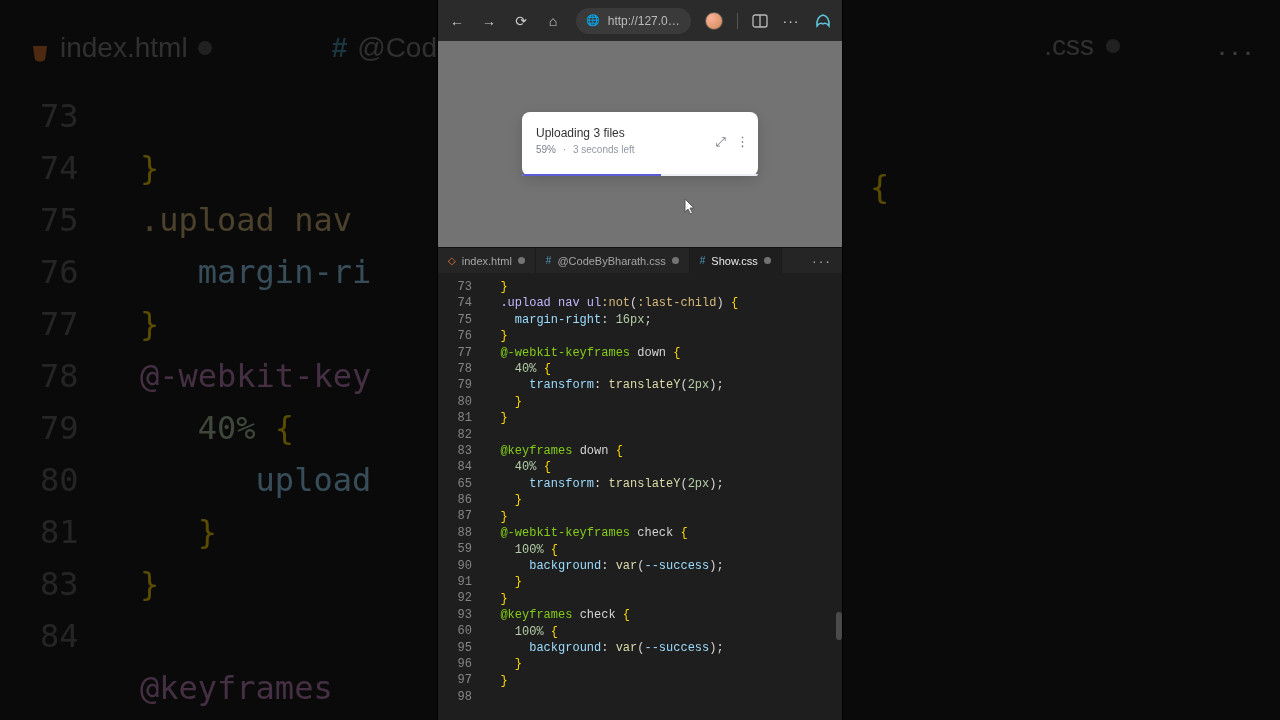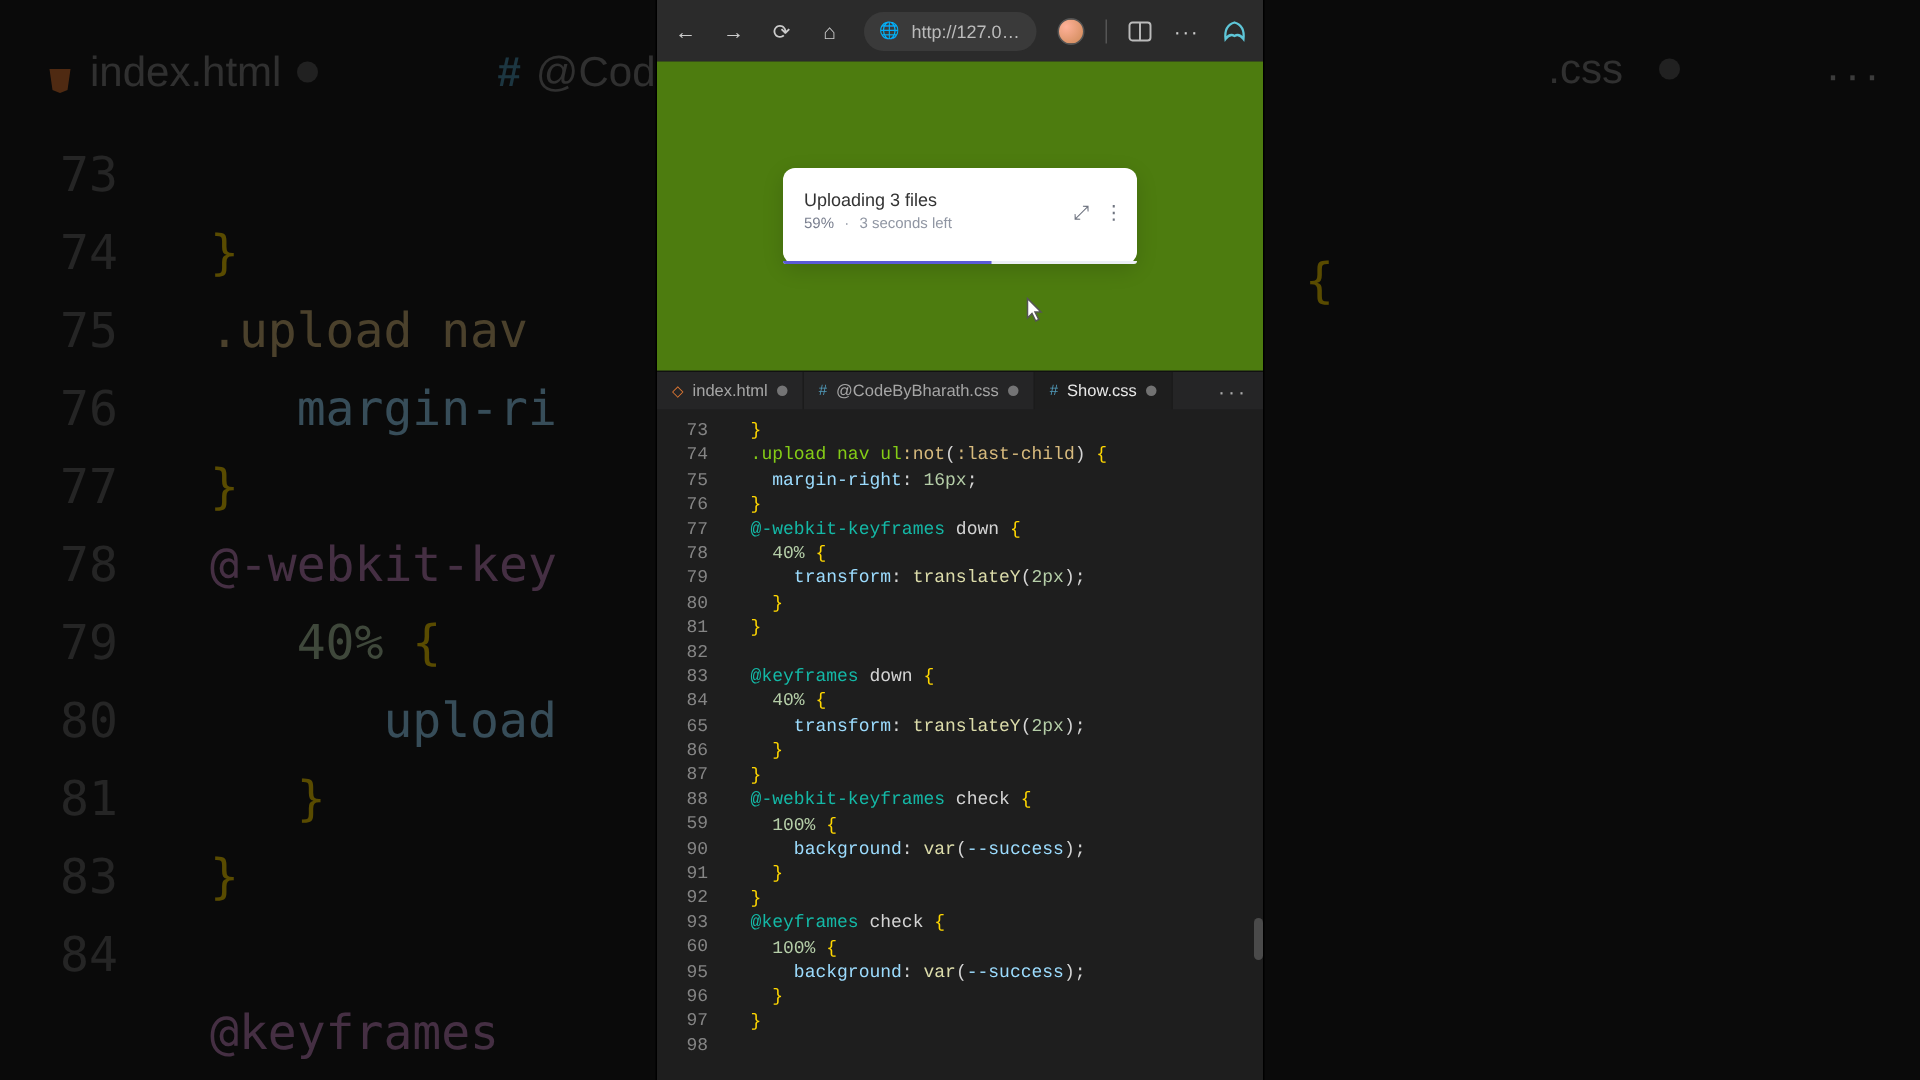--- a/index.html
+++ b/index.html
@@ -104,21 +104,21 @@
 }
 .addr span.url { overflow:hidden; text-overflow:ellipsis; white-space:nowrap; }
 .avatar { width:18px; height:18px; border-radius:50%; background: radial-gradient(circle at 30% 30%, #ffb199, #c85); border:1px solid #555;}
 .chrome-sep { width:1px; height:16px; background:#555; }
 .chrome-right-ico { width:16px; height:16px; }
 .copilot { width:18px; height:18px; }
 
 
 .preview {
   height: 206px;
-  background: #4d7c0f;
+  background: #737373;
   position: relative;
 }
 .upload-card {
   position: absolute;
   left: 50%;
   top: 50%;
   transform: translate(-50%, -50%);
   width: 236px;
   height: 64px;
   background: #fff;
@@ -181,25 +181,25 @@
   color:#858585;
 }
 .gutter div { height:16.4px; }
 .code {
   flex:1;
   padding:6px 0 0 6px;
   white-space:pre;
   color:#d4d4d4;
 }
 .c-brace  { color:#ffd700; }
-.c-sel    { color:#84cc16; }
+.c-sel    { color:#c4b5fd; }
 .c-pseudo { color:#d7ba7d; }
 .c-prop   { color:#9cdcfe; }
 .c-num    { color:#b5cea8; }
-.c-at     { color:#14b8a6; }
+.c-at     { color:#84cc16; }
 .c-ident  { color:#d4d4d4; }
 .c-func   { color:#dcdcaa; }
 .c-var    { color:#9cdcfe; }
 .c-punc   { color:#d4d4d4; }
 
 .scroll-thumb {
   position:absolute;
   right:0;
   width:6px;
   height:28px;
@@ -220,21 +220,21 @@
           </svg>
       </span>
       <span>index.html</span>
       <span class="bg-tab-dot"></span>
     </div>
     <div class="bg-tab" style="margin-left:60px">
       <span style="color:#519aba;font-weight:bold">#</span>
       <span>@Code</span>
     </div>
   </div>
-  <div style="position:absolute; right:160px; top:30px; display:flex; align-items:center; gap:24px; color:#888; font-size:28px;">
+  <div style="position:absolute; right:160px; top:30px; display:flex; align-items:center; gap:12px; color:#888; font-size:28px;">
     <span>.css</span>
     <span class="bg-tab-dot"></span>
   </div>
   <div class="bg-more">···</div>
 
   <div class="bg-gutter" id="bg-gutter">
       <div>73</div>
       <div>74</div>
       <div>75</div>
       <div>76</div>

